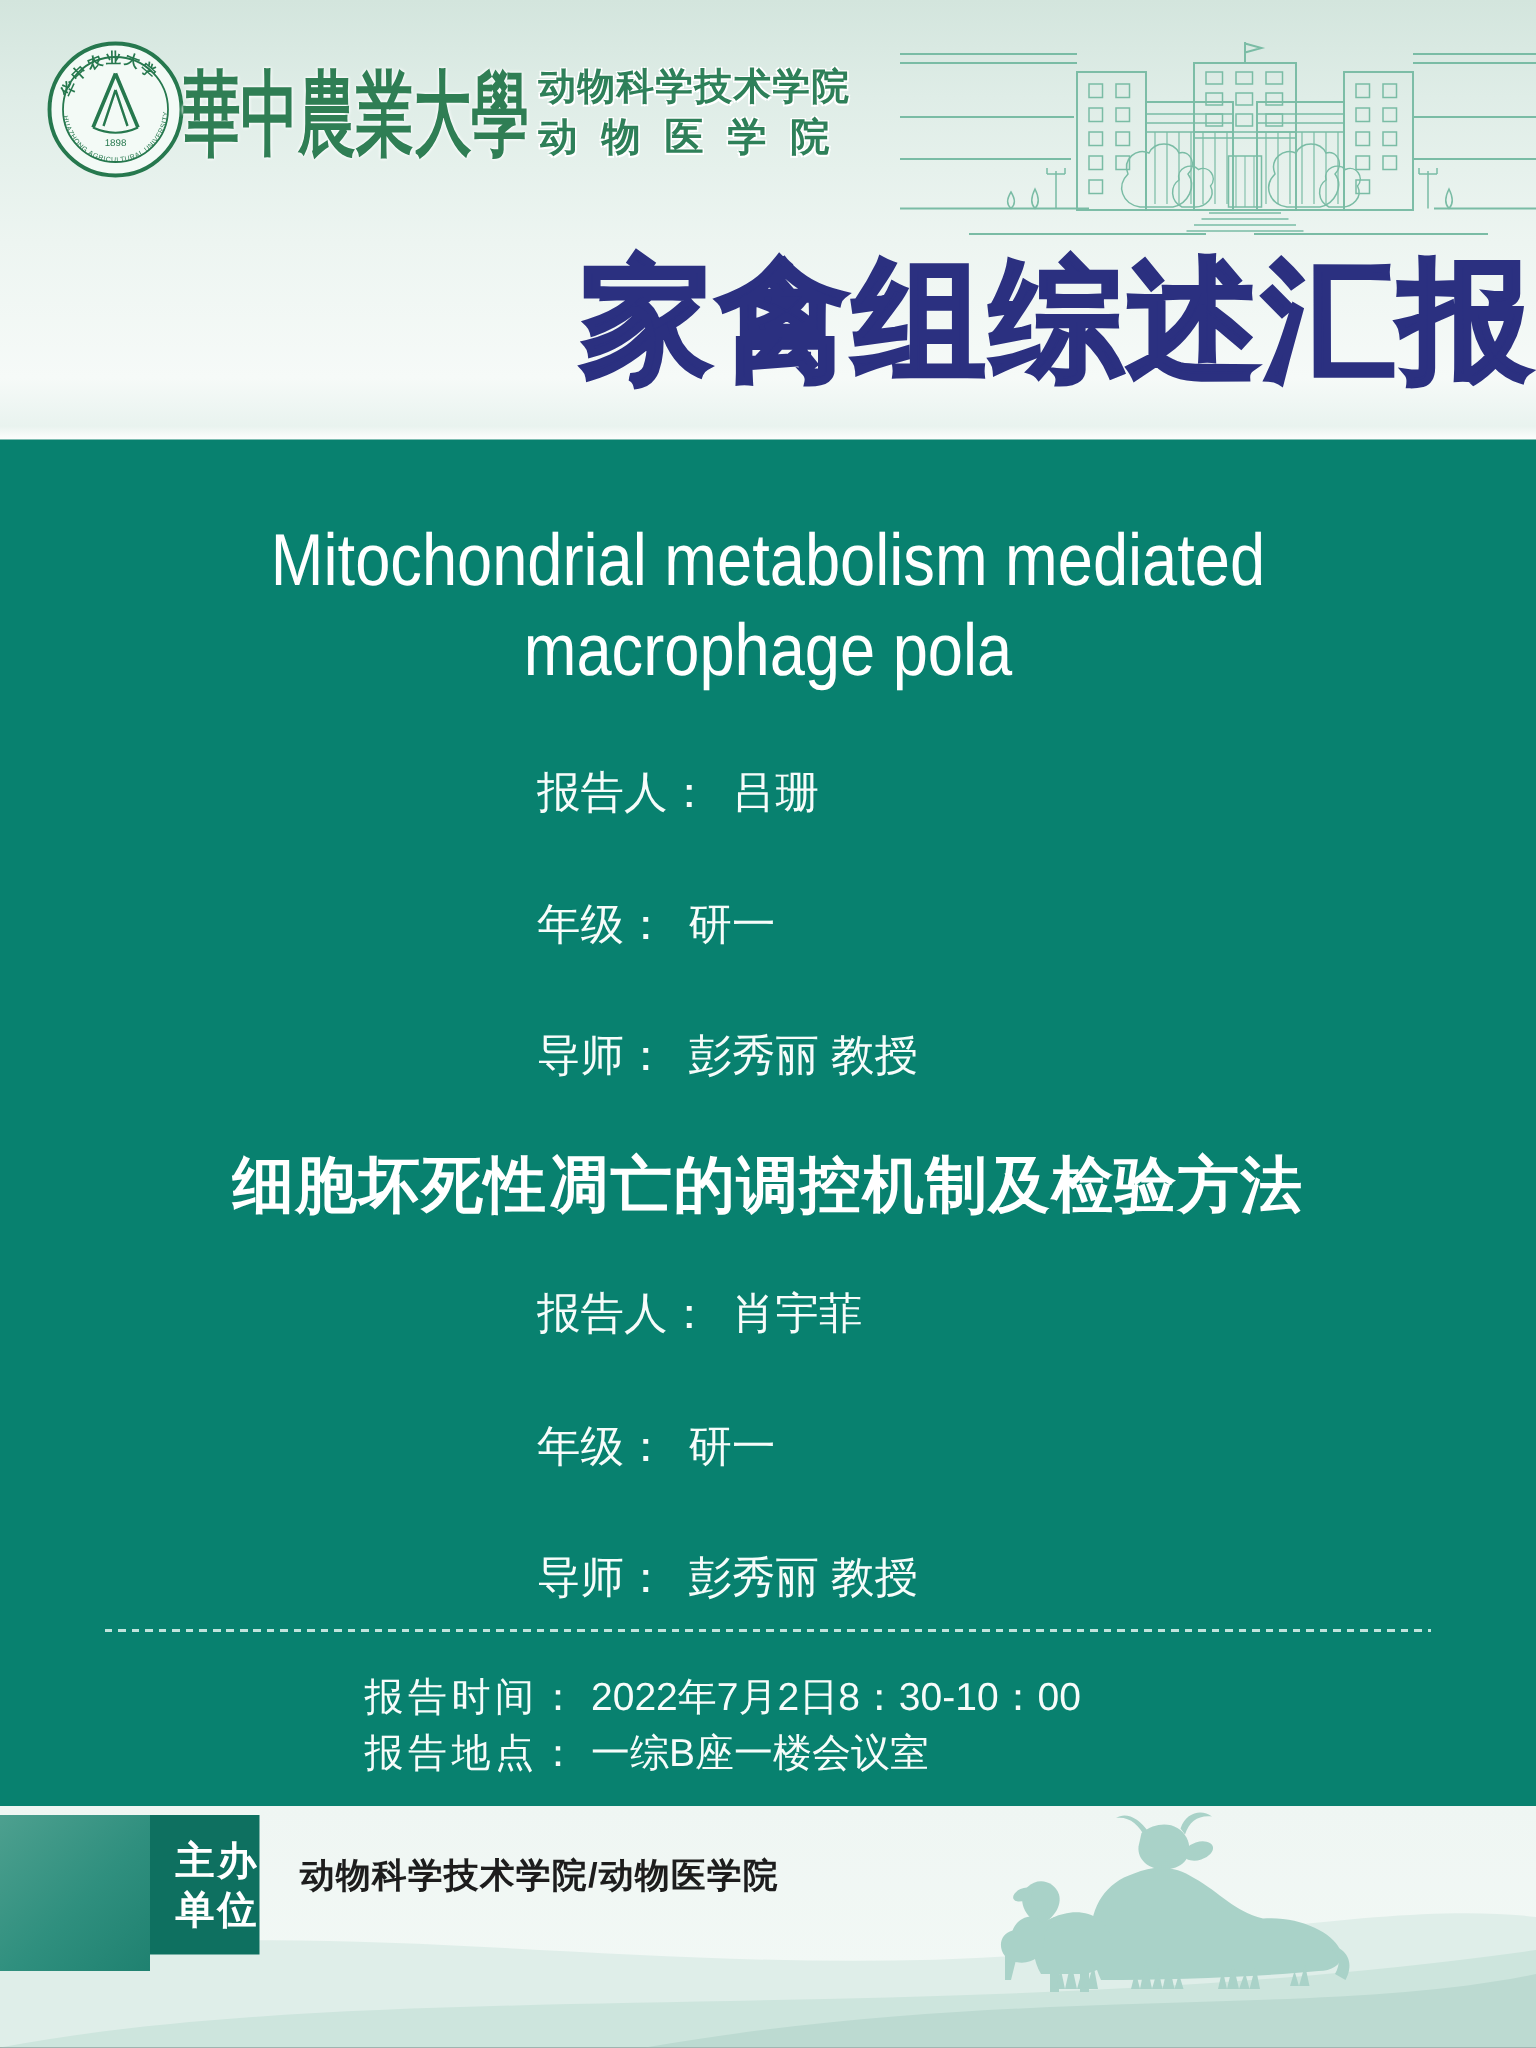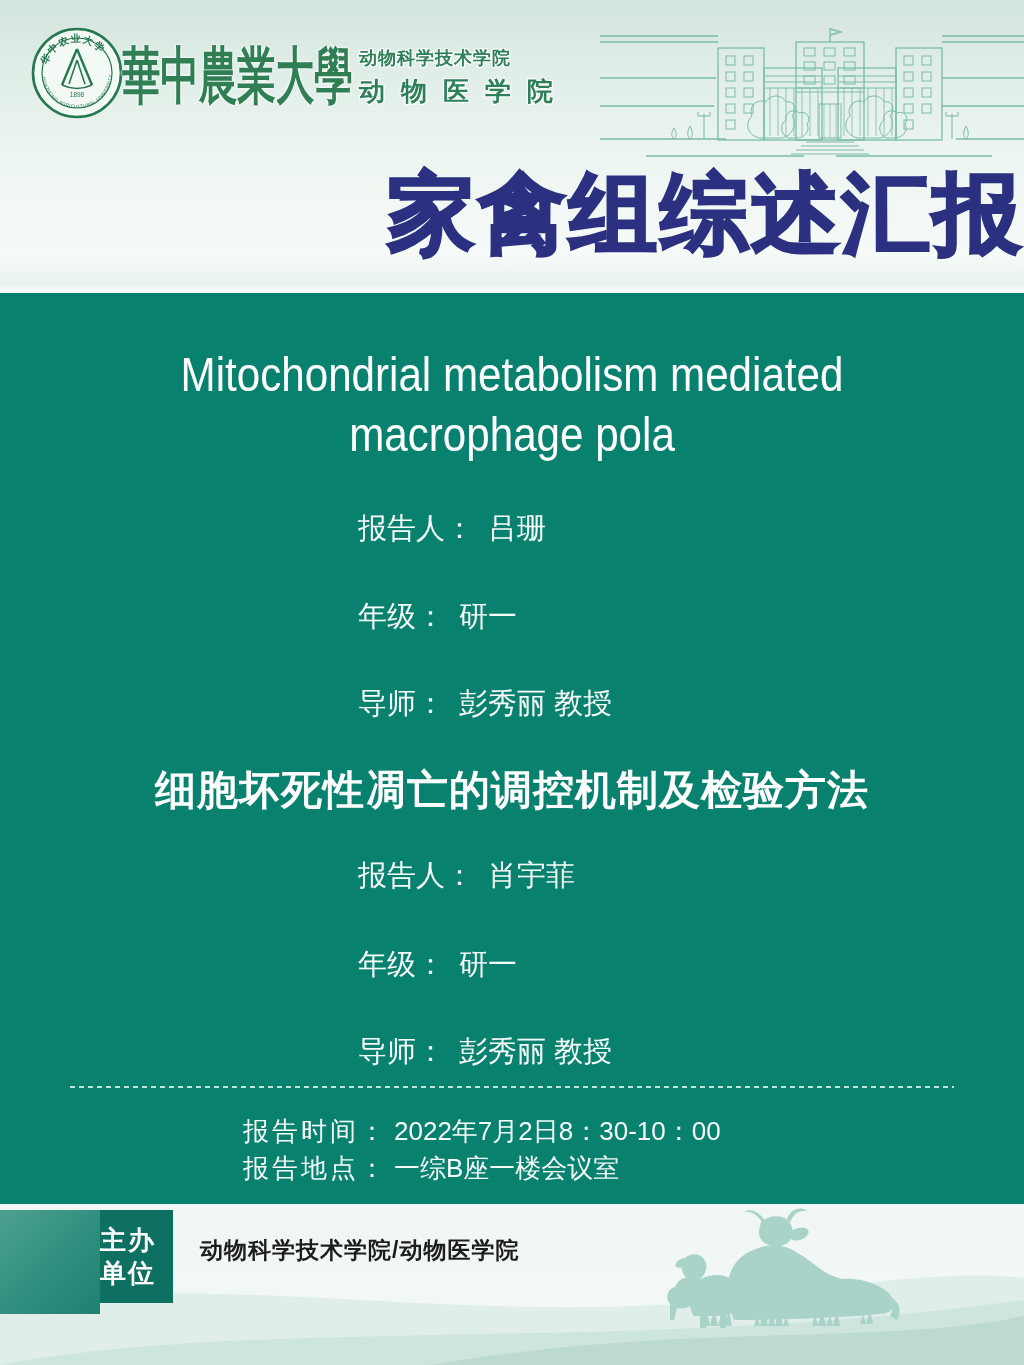--- a/index.html
+++ b/index.html
@@ -15,21 +15,21 @@
   }
   .seal{position:absolute;left:31px;top:27px;}
   .uni-name{
     position:absolute;left:122px;top:34px;width:360px;
     font-size:62px;font-weight:bold;color:#2F7E54;white-space:nowrap;
     transform:scaleX(.62);transform-origin:left top;
     text-shadow:0 0 3px #fff,0 0 3px #fff;
   }
   .college{position:absolute;left:359px;top:42px;color:#2E8059;font-weight:bold;
     text-shadow:-1px -1px 0 #fff,1px -1px 0 #fff,-1px 1px 0 #fff,1px 1px 0 #fff;}
-  .college .l1{font-size:18px;line-height:33px;letter-spacing:1px;}
+  .college .l1{font-size:25px;line-height:33px;letter-spacing:1px;}
   .college .l2{font-size:26px;line-height:33px;letter-spacing:16px;}
   .building{position:absolute;right:0;top:26px;}
   .main-title{
     position:absolute;left:0;top:162px;width:1024px;text-align:right;
     font-size:88px;line-height:104px;font-weight:900;color:#2B3080;
     letter-spacing:3px;-webkit-text-stroke:2.5px #2B3080;white-space:nowrap;
   }
   
   .panel{
     position:absolute;left:0;top:293px;width:1024px;height:911px;
@@ -57,21 +57,21 @@
     background:linear-gradient(180deg,#EFF6F3 0%,#F3F9F6 100%);
   }
   .waves{position:absolute;left:0;bottom:0;}
   .org-bar{
     position:absolute;left:0;top:6px;width:100px;height:104px;
     background:linear-gradient(135deg,#4DA08F 0%,#2F8F7E 55%,#1F8170 100%);
   }
   .org-box{
     position:absolute;left:100px;top:6px;width:73px;height:93px;
     background:#0E7060;color:#fff;display:flex;flex-direction:column;
-    align-items:flex-start;justify-content:center;
+    align-items:flex-end;justify-content:center;
   }
   .org-box span{display:block;font-size:26px;line-height:33px;font-weight:bold;letter-spacing:2px;}
   .org-text{
     position:absolute;left:200px;top:31px;font-size:23px;font-weight:bold;
     color:#1D1D1D;letter-spacing:1px;white-space:nowrap;
   }
   .animals{position:absolute;left:662px;top:2px;}
 </style>
 </head>
 <body>

